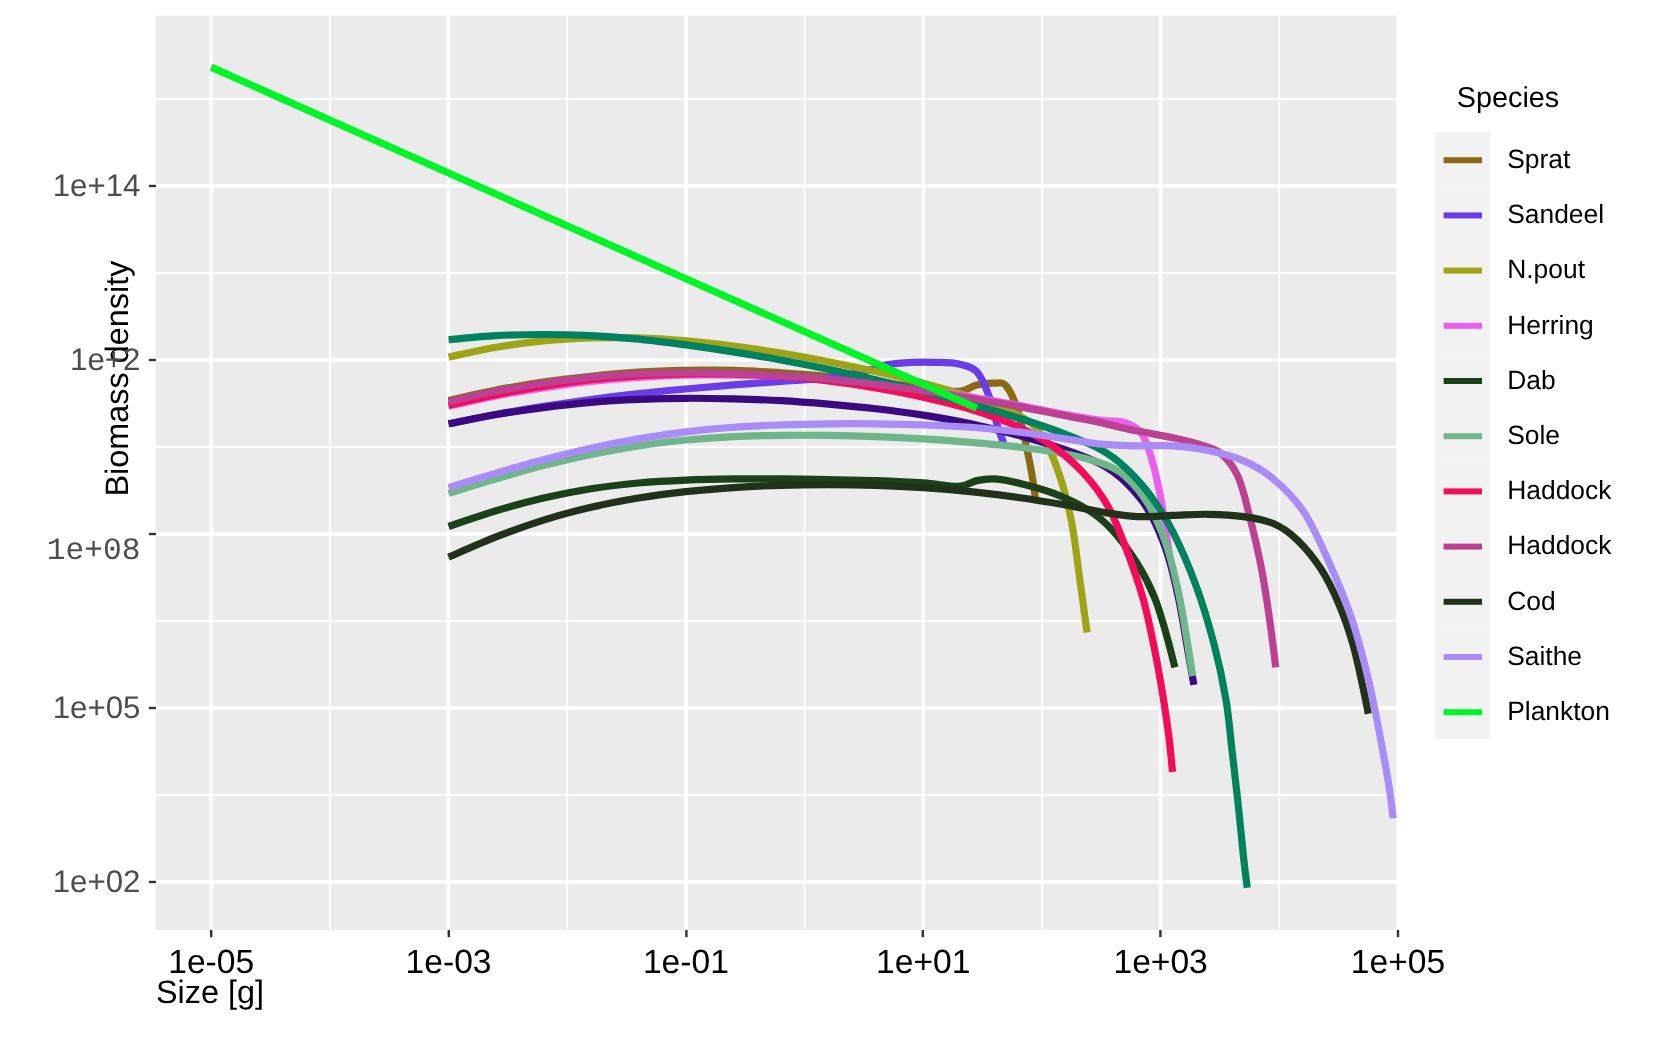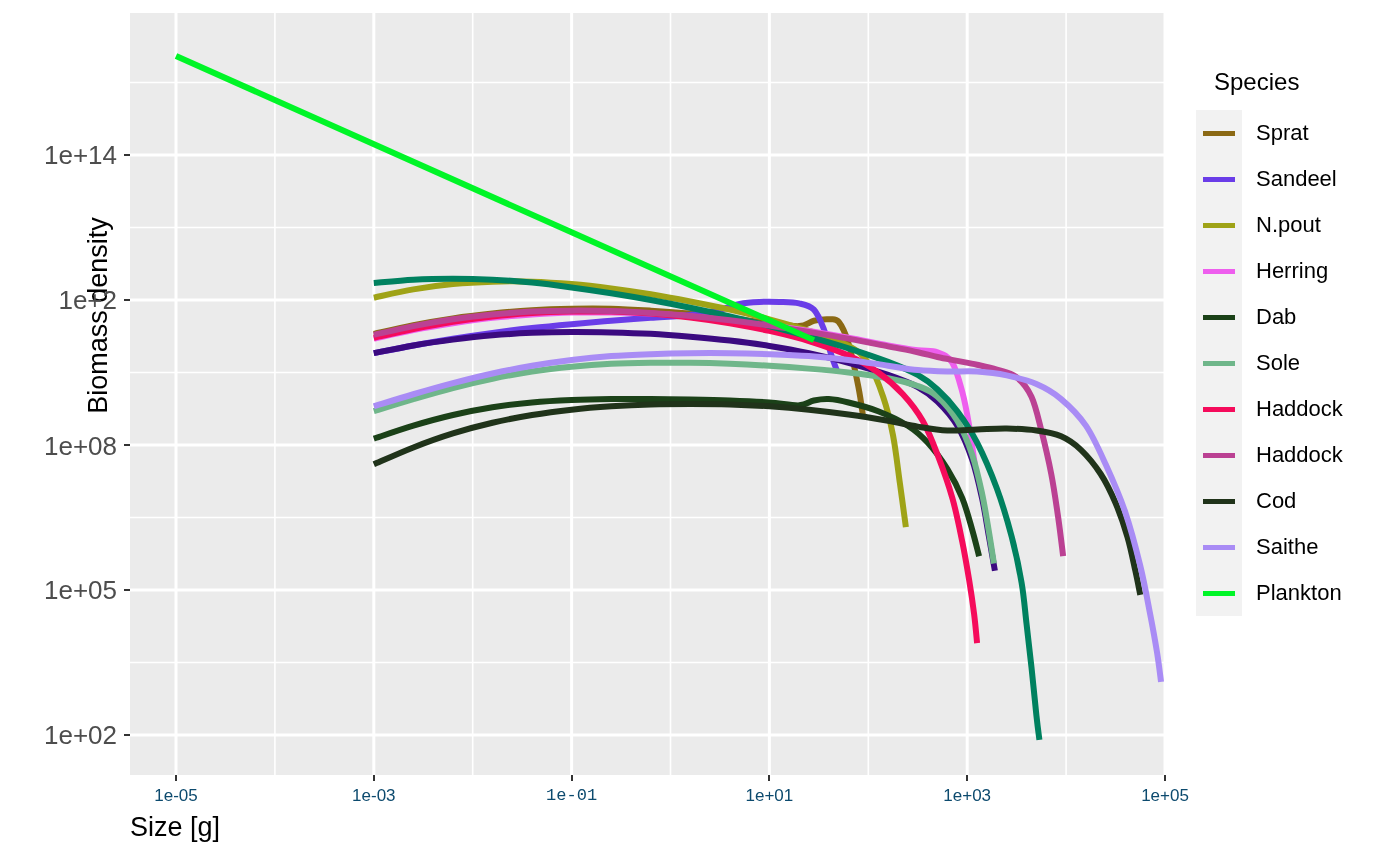--- a/index.html
+++ b/index.html
@@ -24,21 +24,21 @@
     font-size:27px;color:#000;
   }
 
   
   .y-tick-label{
     position:absolute;right:1283px;font-size:26px;color:#4d4d4d;
     text-align:right;white-space:nowrap;transform:translateY(-50%);
   }
   .y-tick-mark{position:absolute;width:6px;height:2px;background:#333333;}
   .x-tick-label{
-    position:absolute;top:786px;font-size:17px;color:#0c4a6e;
+    position:absolute;top:786px;font-size:28px;color:#000000;
     text-align:center;white-space:nowrap;transform:translateX(-50%);
   }
   .x-tick-mark{position:absolute;top:775px;width:2px;height:6px;background:#333333;}
 
   
   #legend{position:absolute;left:1196px;top:68px;width:200px;}
   #legend-title{font-size:24px;color:#000;margin:0 0 14px 18px;}
   .legend-row{display:flex;align-items:center;height:46px;}
   .legend-key{
     width:46px;height:46px;background:#f2f2f2;
@@ -100,35 +100,35 @@
         </g>
     </svg>
   </div>
 
   <div id="y-axis-title">Biomass density</div>
   <div id="y-ticks">
       <div class="y-tick-label" style="top: 735px;">1e+02</div>
       <div class="y-tick-mark" style="top: 734px; left: 124px;"></div>
       <div class="y-tick-label" style="top: 590px;">1e+05</div>
       <div class="y-tick-mark" style="top: 589px; left: 124px;"></div>
-      <div class="y-tick-label" style="top: 446px;">1e+08</div>
+      <div class="y-tick-label" style="top: 459px; font-family: Liberation Mono, monospace;">1e+08</div>
       <div class="y-tick-mark" style="top: 444px; left: 124px;"></div>
       <div class="y-tick-label" style="top: 300px;">1e+2</div>
       <div class="y-tick-mark" style="top: 299px; left: 124px;"></div>
       <div class="y-tick-label" style="top: 155px;">1e+14</div>
       <div class="y-tick-mark" style="top: 154px; left: 124px;"></div>
     </div>
 
   <div id="x-axis-title">Size [g]</div>
   <div id="x-ticks">
       <div class="x-tick-label" style="left: 176px;">1e-05</div>
       <div class="x-tick-mark" style="left: 175px;"></div>
       <div class="x-tick-label" style="left: 373.8px;">1e-03</div>
       <div class="x-tick-mark" style="left: 372.8px;"></div>
-      <div class="x-tick-label" style="left: 571.6px; font-family: Liberation Mono, monospace;">1e-01</div>
+      <div class="x-tick-label" style="left: 571.6px;">1e-01</div>
       <div class="x-tick-mark" style="left: 570.6px;"></div>
       <div class="x-tick-label" style="left: 769.4px;">1e+01</div>
       <div class="x-tick-mark" style="left: 768.4px;"></div>
       <div class="x-tick-label" style="left: 967.2px;">1e+03</div>
       <div class="x-tick-mark" style="left: 966.2px;"></div>
       <div class="x-tick-label" style="left: 1165px;">1e+05</div>
       <div class="x-tick-mark" style="left: 1164px;"></div>
     </div>
 
   <div id="legend">

